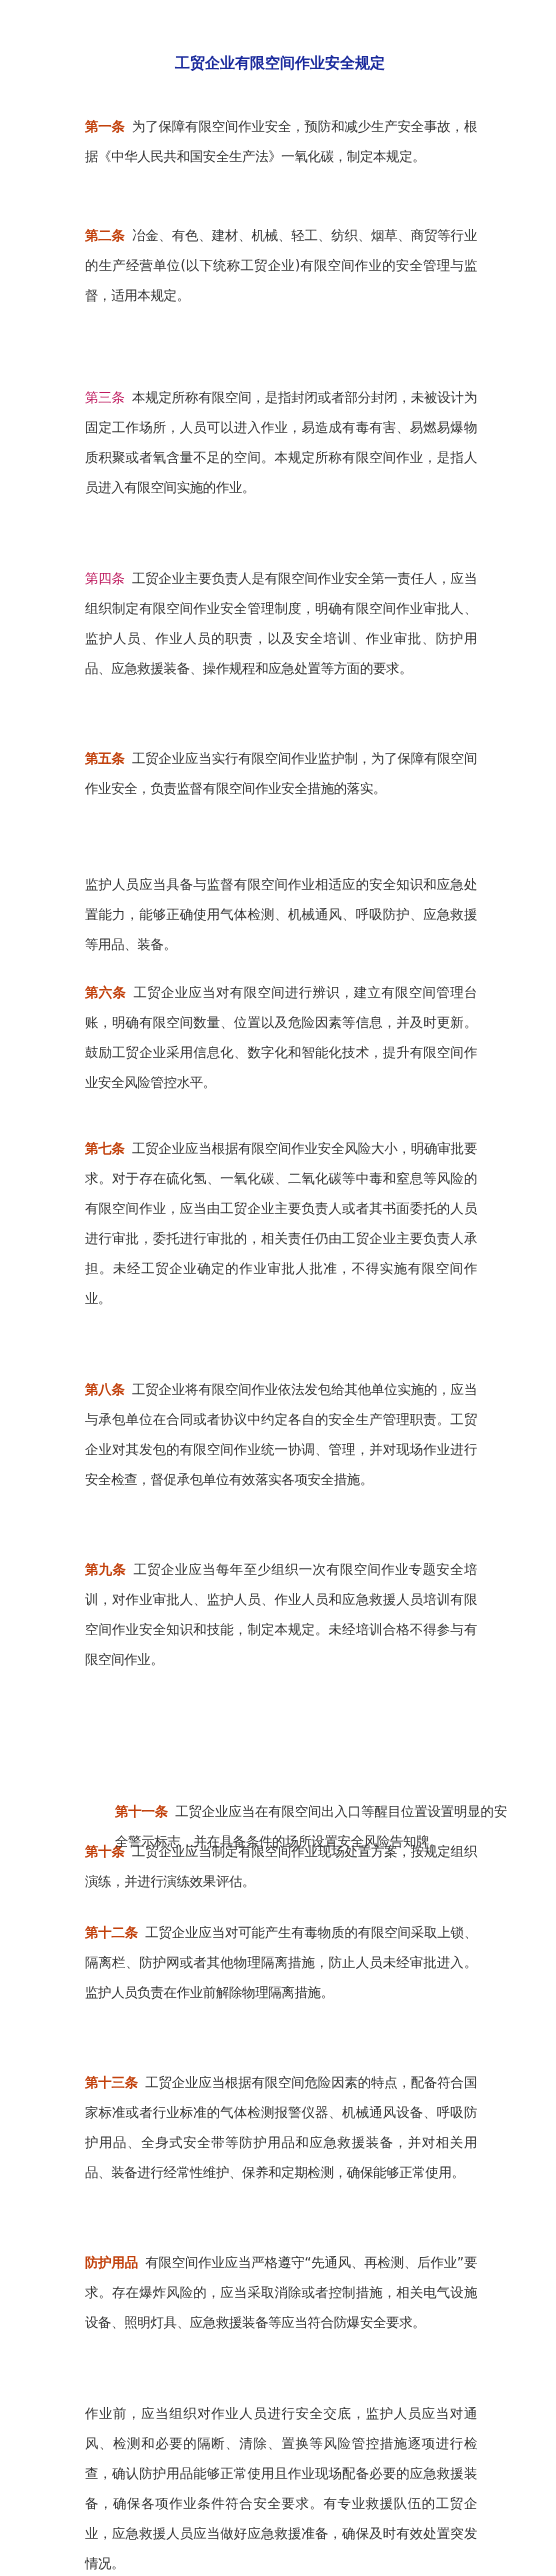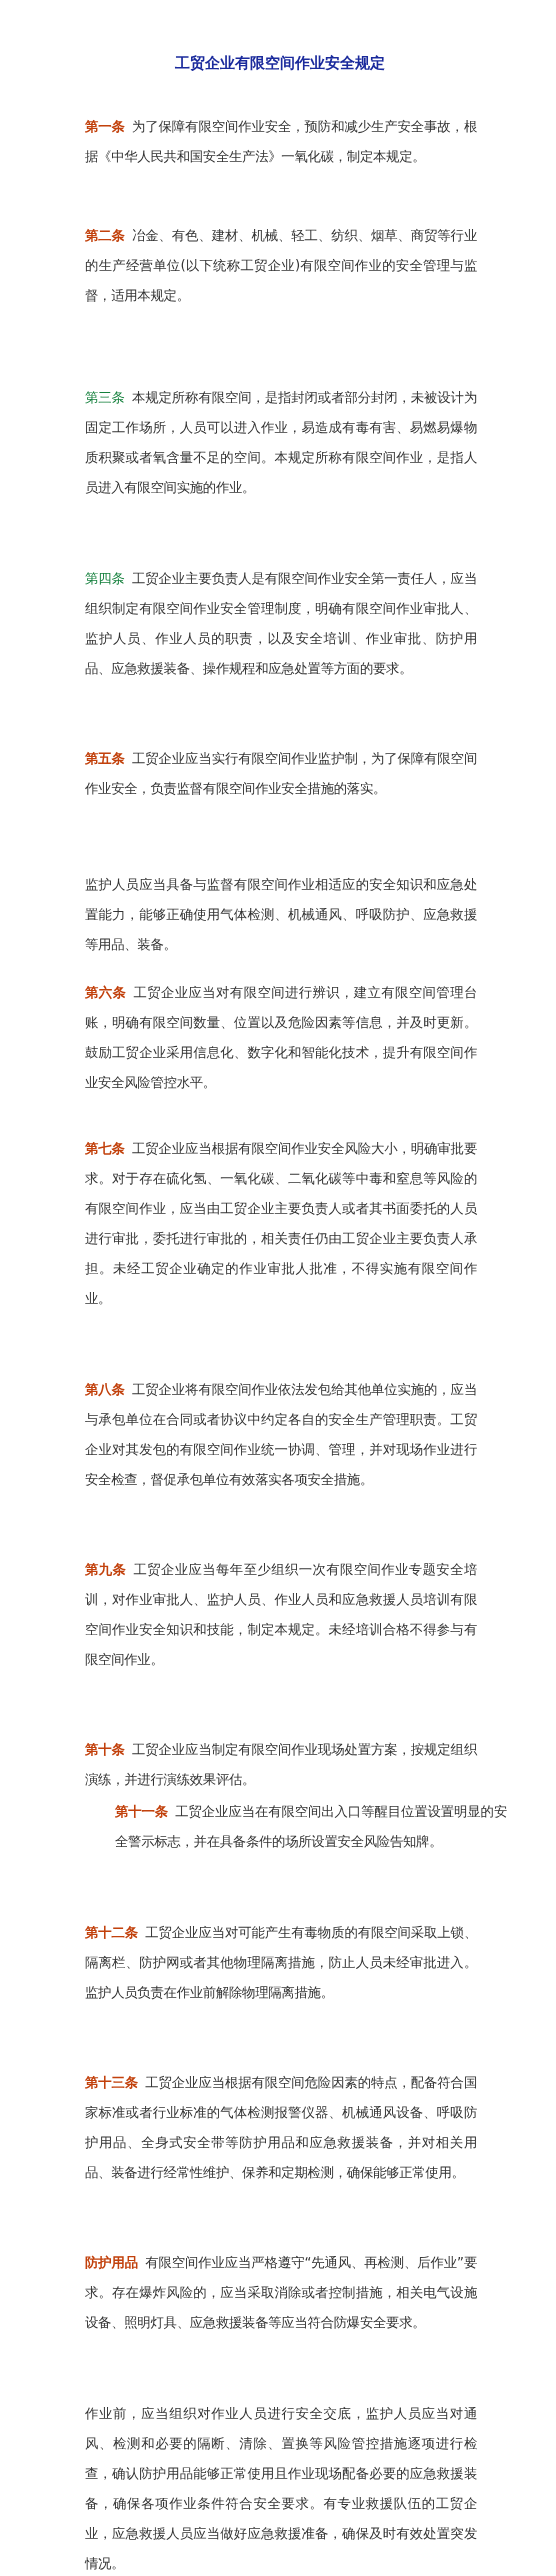--- a/index.html
+++ b/index.html
@@ -4,39 +4,39 @@
 <style>
   html, body { margin: 0; padding: 0; background: #ffffff; }
   body { width: 556px; min-height: 3154px; position: relative; overflow: hidden;
          font-family: "DejaVu Sans", "Liberation Sans", sans-serif; color: #333333; }
   .page { width: 556px; height: 3154px; position: relative; }
   .title { position: absolute; left: 4px; right: 0; top: 54px; text-align: center;
            font-size: 15px; font-weight: bold; color: #1a2a9c; letter-spacing: 0; line-height: 18.5px; }
   .para { position: absolute; left: 85px; width: 392px; font-size: 13.4px; line-height: 30px;
           text-align: justify; color: #333333; letter-spacing: -0.3px; }
   .para .label { font-weight: bold; color: #c2410c; margin-right: 7.2px; }
-  .para .label.plain { font-weight: normal; color: #15803d; }
+  .para .label.plain { font-weight: normal; color: #be185d; }
 </style>
 </head>
 <body>
 
 <div class="page">
   <div class="title">工贸企业有限空间作业安全规定</div>
   <div id="body">
       <div class="para" style="top: 112px;"><span class="label">第一条</span><span>为了保障有限空间作业安全，预防和减少生产安全事故，根据《中华人民共和国安全生产法》一氧化碳，制定本规定。</span></div>
       <div class="para" style="top: 221px;"><span class="label">第二条</span><span>冶金、有色、建材、机械、轻工、纺织、烟草、商贸等行业的生产经营单位(以下统称工贸企业)有限空间作业的安全管理与监督，适用本规定。</span></div>
       <div class="para" style="top: 383px;"><span class="label plain">第三条</span><span>本规定所称有限空间，是指封闭或者部分封闭，未被设计为固定工作场所，人员可以进入作业，易造成有毒有害、易燃易爆物质积聚或者氧含量不足的空间。本规定所称有限空间作业，是指人员进入有限空间实施的作业。</span></div>
       <div class="para" style="top: 564px;"><span class="label plain">第四条</span><span>工贸企业主要负责人是有限空间作业安全第一责任人，应当组织制定有限空间作业安全管理制度，明确有限空间作业审批人、监护人员、作业人员的职责，以及安全培训、作业审批、防护用品、应急救援装备、操作规程和应急处置等方面的要求。</span></div>
       <div class="para" style="top: 744px;"><span class="label">第五条</span><span>工贸企业应当实行有限空间作业监护制，为了保障有限空间作业安全，负责监督有限空间作业安全措施的落实。</span></div>
       <div class="para" style="top: 870px;"><span>监护人员应当具备与监督有限空间作业相适应的安全知识和应急处置能力，能够正确使用气体检测、机械通风、呼吸防护、应急救援等用品、装备。</span></div>
       <div class="para" style="top: 978px;"><span class="label">第六条</span><span>工贸企业应当对有限空间进行辨识，建立有限空间管理台账，明确有限空间数量、位置以及危险因素等信息，并及时更新。鼓励工贸企业采用信息化、数字化和智能化技术，提升有限空间作业安全风险管控水平。</span></div>
       <div class="para" style="top: 1134px;"><span class="label">第七条</span><span>工贸企业应当根据有限空间作业安全风险大小，明确审批要求。对于存在硫化氢、一氧化碳、二氧化碳等中毒和窒息等风险的有限空间作业，应当由工贸企业主要负责人或者其书面委托的人员进行审批，委托进行审批的，相关责任仍由工贸企业主要负责人承担。未经工贸企业确定的作业审批人批准，不得实施有限空间作业。</span></div>
       <div class="para" style="top: 1375px;"><span class="label">第八条</span><span>工贸企业将有限空间作业依法发包给其他单位实施的，应当与承包单位在合同或者协议中约定各自的安全生产管理职责。工贸企业对其发包的有限空间作业统一协调、管理，并对现场作业进行安全检查，督促承包单位有效落实各项安全措施。</span></div>
       <div class="para" style="top: 1555px;"><span class="label">第九条</span><span>工贸企业应当每年至少组织一次有限空间作业专题安全培训，对作业审批人、监护人员、作业人员和应急救援人员培训有限空间作业安全知识和技能，制定本规定。未经培训合格不得参与有限空间作业。</span></div>
-      <div class="para" style="top: 1735px;"><span class="label">第十条</span><span>工贸企业应当制定有限空间作业现场处置方案，按规定组织演练，并进行演练效果评估。</span></div>
+      <div class="para" style="top: 1837px;"><span class="label">第十条</span><span>工贸企业应当制定有限空间作业现场处置方案，按规定组织演练，并进行演练效果评估。</span></div>
       <div class="para" style="top: 1797px; margin-left: 30px;"><span class="label">第十一条</span><span>工贸企业应当在有限空间出入口等醒目位置设置明显的安全警示标志，并在具备条件的场所设置安全风险告知牌。</span></div>
       <div class="para" style="top: 1918px;"><span class="label">第十二条</span><span>工贸企业应当对可能产生有毒物质的有限空间采取上锁、隔离栏、防护网或者其他物理隔离措施，防止人员未经审批进入。监护人员负责在作业前解除物理隔离措施。</span></div>
       <div class="para" style="top: 2068px;"><span class="label">第十三条</span><span>工贸企业应当根据有限空间危险因素的特点，配备符合国家标准或者行业标准的气体检测报警仪器、机械通风设备、呼吸防护用品、全身式安全带等防护用品和应急救援装备，并对相关用品、装备进行经常性维护、保养和定期检测，确保能够正常使用。</span></div>
       <div class="para" style="top: 2248px;"><span class="label">防护用品</span><span>有限空间作业应当严格遵守“先通风、再检测、后作业”要求。存在爆炸风险的，应当采取消除或者控制措施，相关电气设施设备、照明灯具、应急救援装备等应当符合防爆安全要求。</span></div>
       <div class="para" style="top: 2399px;"><span>作业前，应当组织对作业人员进行安全交底，监护人员应当对通风、检测和必要的隔断、清除、置换等风险管控措施逐项进行检查，确认防护用品能够正常使用且作业现场配备必要的应急救援装备，确保各项作业条件符合安全要求。有专业救援队伍的工贸企业，应急救援人员应当做好应急救援准备，确保及时有效处置突发情况。</span></div>
     </div>
 </div>
 
 
 </body></html>

